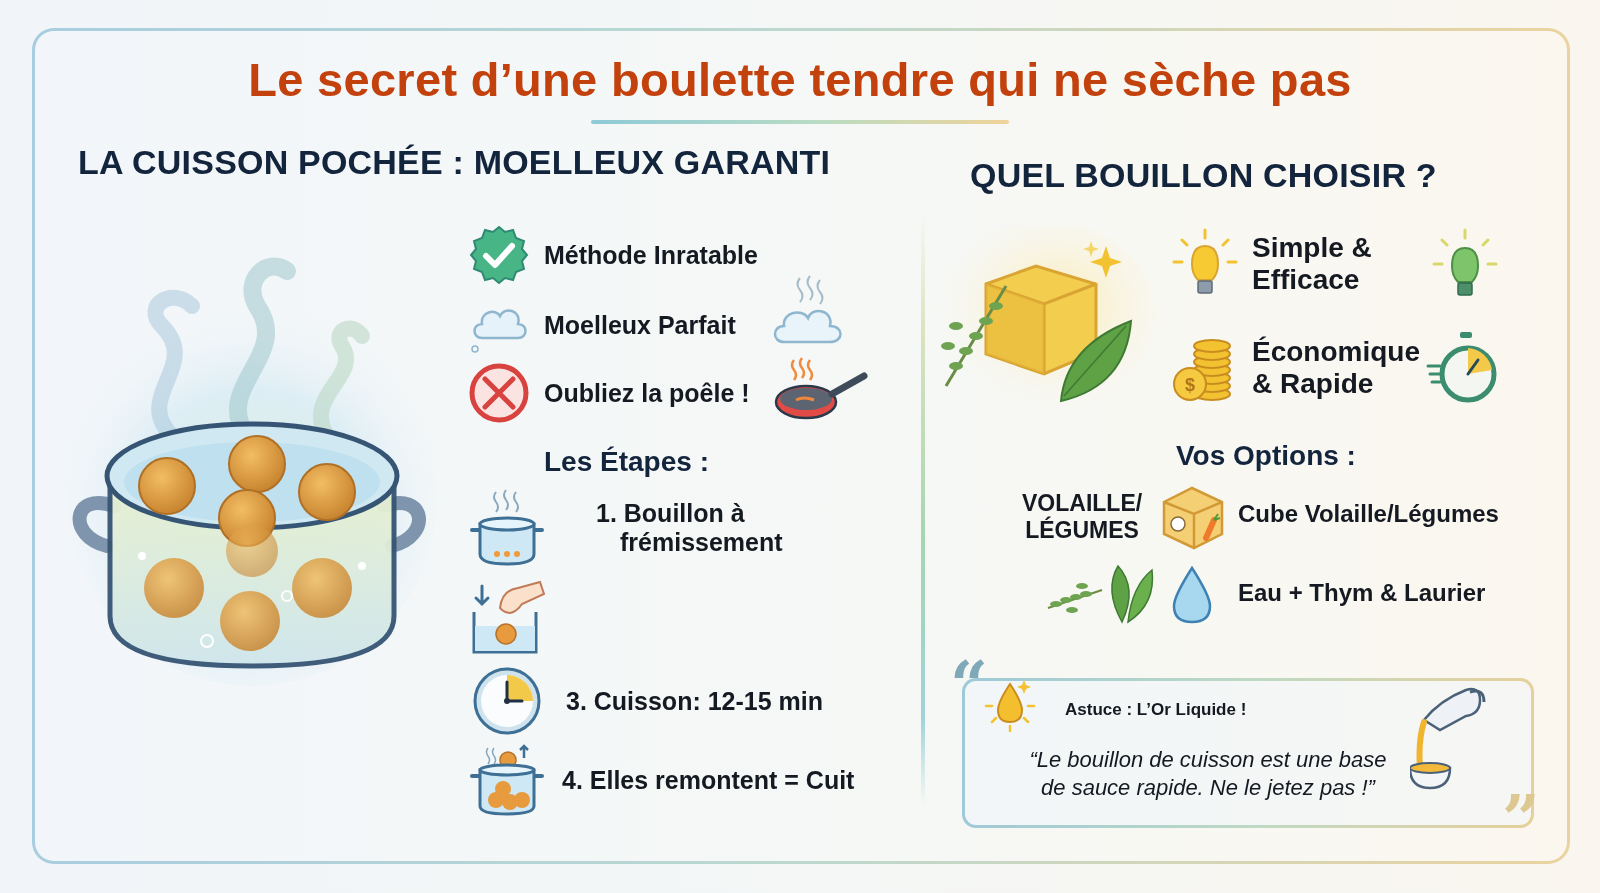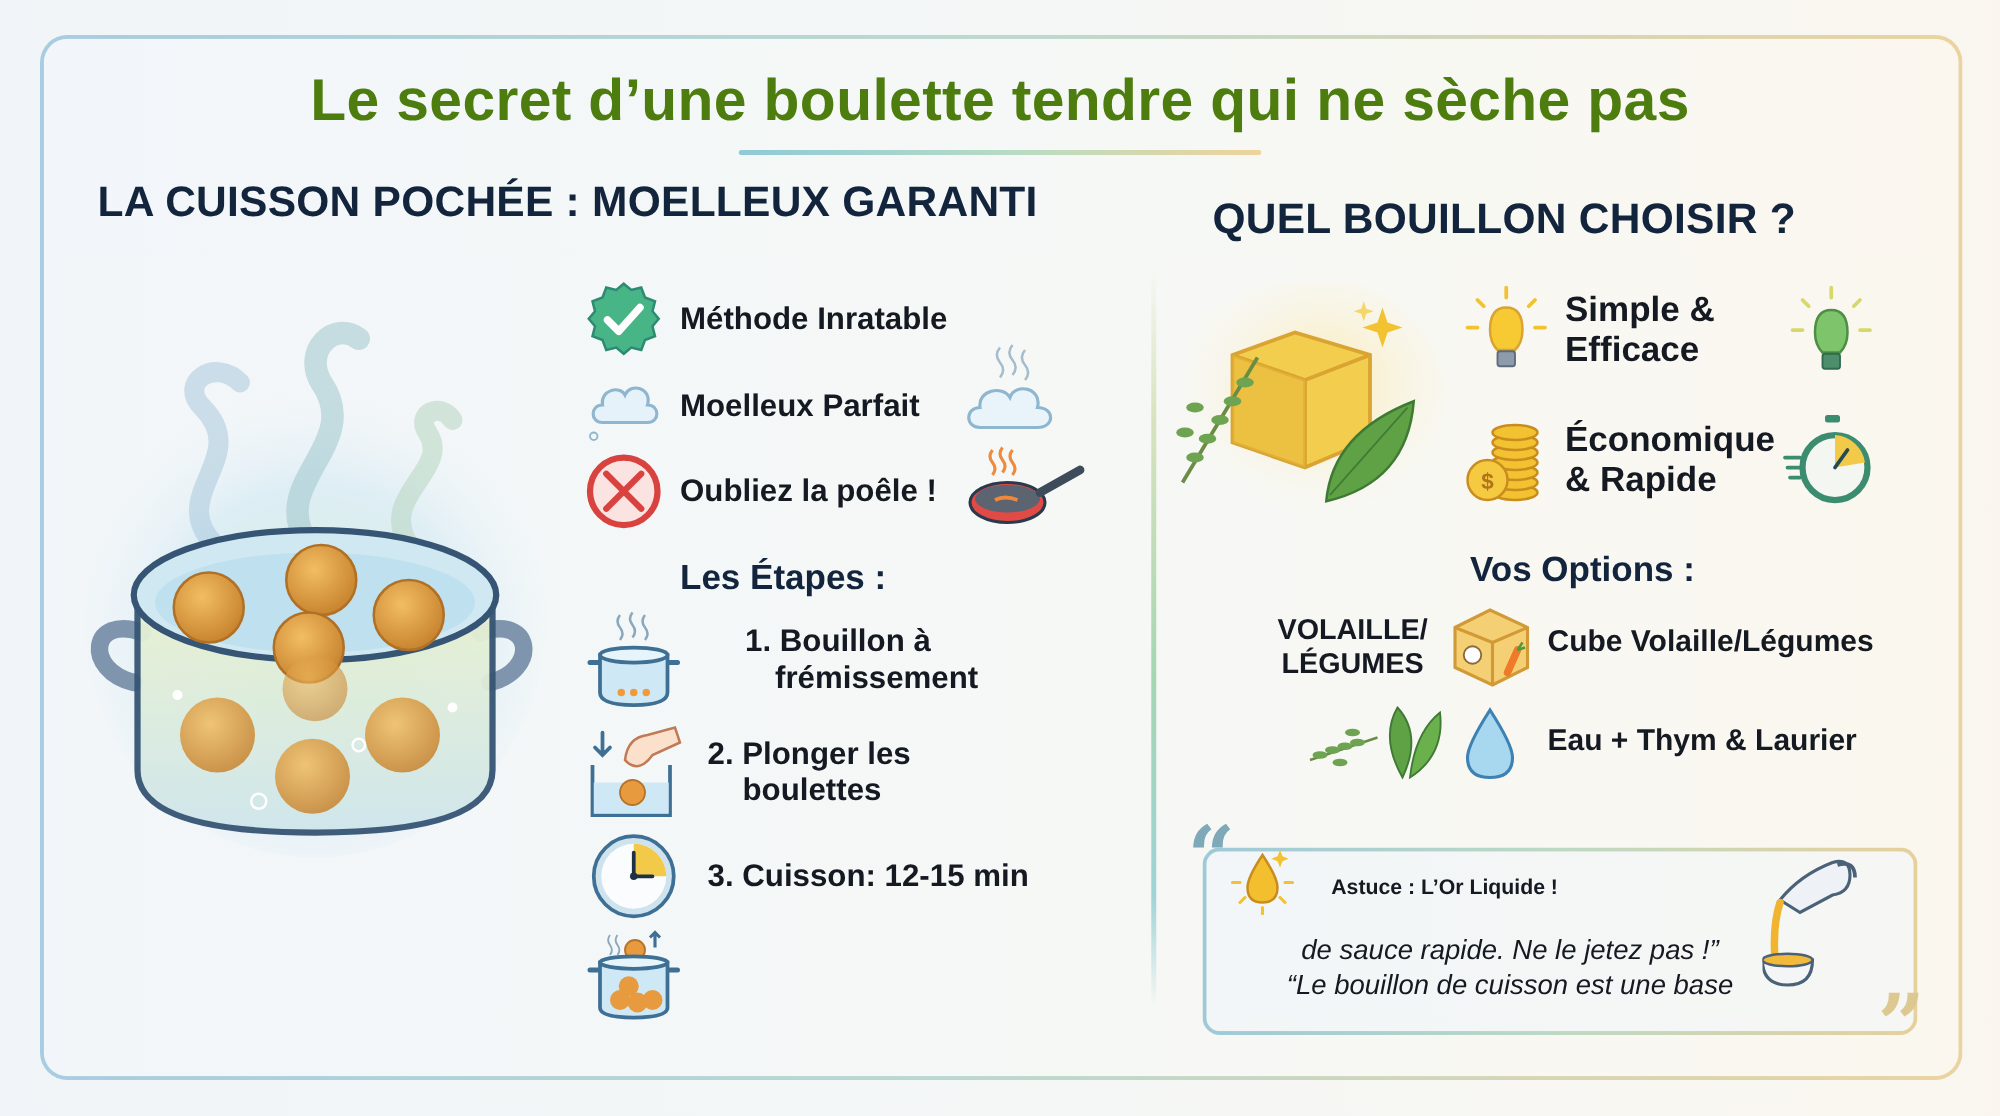--- a/index.html
+++ b/index.html
@@ -13,21 +13,21 @@
   .frame {
     position: absolute; left: 32px; top: 28px; width: 1538px; height: 836px;
     border-radius: 22px;
     border: 3px solid transparent;
     background:
       linear-gradient(90deg, #f2f6fa 0%, #f5f8f6 50%, #fbf7ef 100%) padding-box,
       linear-gradient(90deg, #a9cde0 0%, #bcd8cf 50%, #ead3a0 100%) border-box;
   }
   .title {
     position: absolute; left: 0; top: 52px; width: 1600px; text-align: center;
-    font-size: 47px; font-weight: 700; color: #4d7c0f; letter-spacing: 0.3px;
+    font-size: 47px; font-weight: 700; color: #c2410c; letter-spacing: 0.3px;
   }
   .title-rule {
     position: absolute; left: 591px; top: 120px; width: 418px; height: 4px; border-radius: 2px;
     background: linear-gradient(90deg, #8fcad8, #b9dcc3 55%, #efd39a);
   }
   .section-head {
     position: absolute; font-size: 34px; font-weight: 700; color: #13243d; letter-spacing: 0.2px;
   }
   .divider {
     position: absolute; left: 921px; top: 215px; width: 4px; height: 590px; border-radius: 2px;
@@ -166,24 +166,20 @@
 </div>
 
 <div class="step" style="left:466px; top:578px;">
   <svg width="82" height="80" viewBox="0 0 82 80">
     <path d="M16 8 L16 26 M10 20 L16 26 L22 20" stroke="#3e6f94" stroke-width="3" fill="none" stroke-linecap="round"></path>
     <path d="M34 30 Q36 12 52 10 L74 4 L78 16 L56 26 Q46 40 36 32 Z" fill="#fbe0cc" stroke="#c07a55" stroke-width="2"></path>
     <path d="M8 34 L8 74 L70 74 L70 34" fill="none" stroke="#3e6f94" stroke-width="3"></path>
     <rect x="9" y="48" width="60" height="25" fill="#cfe8f5"></rect>
     <circle cx="40" cy="56" r="10" fill="#e79a3e" stroke="#b6742a" stroke-width="1.5"></circle>
   </svg>
-  <div style="margin-left:18px;">
-    <div class="step-label">2. Plonger les</div>
-    <div class="step-label" style="padding-left:28px;">boulettes</div>
-  </div>
 </div>
 
 <div class="step" style="left:466px; top:666px;">
   <svg width="82" height="70" viewBox="0 0 82 70">
     <circle cx="41" cy="35" r="32" fill="#cfe3ee" stroke="#3e6f94" stroke-width="3"></circle>
     <circle cx="41" cy="35" r="26" fill="#fbfcfd"></circle>
     <path d="M41 35 L41 9 A26 26 0 0 1 67 35 Z" fill="#f3c94a"></path>
     <path d="M41 35 L41 16 M41 35 L56 35" stroke="#1f2f44" stroke-width="3" stroke-linecap="round"></path>
     <circle cx="41" cy="35" r="3" fill="#1f2f44"></circle>
   </svg>
@@ -198,20 +194,23 @@
     <path d="M58 16 L58 4 M54 8 L58 4 L62 8" stroke="#3e6f94" stroke-width="2.5" fill="none"></path>
     <circle cx="42" cy="18" r="8" fill="#e79a3e" stroke="#b6742a" stroke-width="1.5"></circle>
     <path d="M6 34 L14 34 M68 34 L76 34" stroke="#3e6f94" stroke-width="4" stroke-linecap="round"></path>
     <path d="M14 28 L14 64 Q14 72 41 72 Q68 72 68 64 L68 28 Z" fill="#cfe8f5" stroke="#3e6f94" stroke-width="3"></path>
     <ellipse cx="41" cy="28" rx="27" ry="5" fill="#e6f4fb" stroke="#3e6f94" stroke-width="3"></ellipse>
     <circle cx="30" cy="58" r="8" fill="#e79a3e"></circle>
       <circle cx="44" cy="60" r="8" fill="#e79a3e"></circle>
       <circle cx="56" cy="58" r="8" fill="#e79a3e"></circle>
       <circle cx="37" cy="47" r="8" fill="#e79a3e"></circle>
   </svg>
+  <div style="margin-left:14px;">
+    <div class="step-label">4. Elles remontent = Cuit</div>
+  </div>
 </div>
 
 <div class="divider"></div>
 
 <h2 class="section-head" style="left:970px; top:156px;">QUEL BOUILLON CHOISIR ?</h2>
 
 <svg class="ico" style="left:926px; top:226px;" width="230" height="190" viewBox="0 0 230 190">
   <defs>
     <radialGradient id="cubeglow" cx="55%" cy="45%" r="55%">
       <stop offset="0%" stop-color="#fbe9a8" stop-opacity="0.9"></stop>
@@ -317,22 +316,22 @@
 <div class="tip-box"></div>
 <div class="quote-open">“</div>
 <div class="quote-close">”</div>
 <svg class="ico" style="left:982px; top:676px;" width="56" height="56" viewBox="0 0 56 56">
   <path d="M28 8 Q16 26 16 34 Q16 46 28 46 Q40 46 40 34 Q40 26 28 8 Z" fill="#f4bf2f" stroke="#c98d1f" stroke-width="2"></path>
   <path d="M4 30 L10 30 M46 30 L52 30 M10 46 L14 42 M46 46 L42 42 M28 50 L28 55" stroke="#f2c230" stroke-width="2.5" stroke-linecap="round"></path>
   <path d="M42 4 l2 5 5 2 -5 2 -2 5 -2 -5 -5 -2 5 -2 z" fill="#f2c230"></path>
 </svg>
 <div class="tip-title">Astuce : L’Or Liquide !</div>
 <div class="tip-quote">
+  <div>“Le bouillon de cuisson est une base</div>
   <div>de sauce rapide. Ne le jetez pas !”</div>
-  <div>“Le bouillon de cuisson est une base</div>
 </div>
 <svg class="ico" style="left:1410px; top:680px;" width="80" height="114" viewBox="0 0 80 114">
   <path d="M14 40 Q30 20 56 10 Q70 6 70 20 Q70 34 56 36 L30 50 Z" fill="#eef2f6" stroke="#4b6178" stroke-width="2.5"></path>
   <path d="M60 12 Q74 8 74 22" stroke="#4b6178" stroke-width="3" fill="none"></path>
   <path d="M14 42 Q8 60 10 88" stroke="#f0b42e" stroke-width="6" fill="none" stroke-linecap="round"></path>
   <path d="M0 88 Q0 108 20 108 Q40 108 40 88 Z" fill="#f3f5f7" stroke="#4b6178" stroke-width="2.5"></path>
   <ellipse cx="20" cy="88" rx="20" ry="5" fill="#f2b93a" stroke="#4b6178" stroke-width="2"></ellipse>
 </svg>
 
 </body></html>

